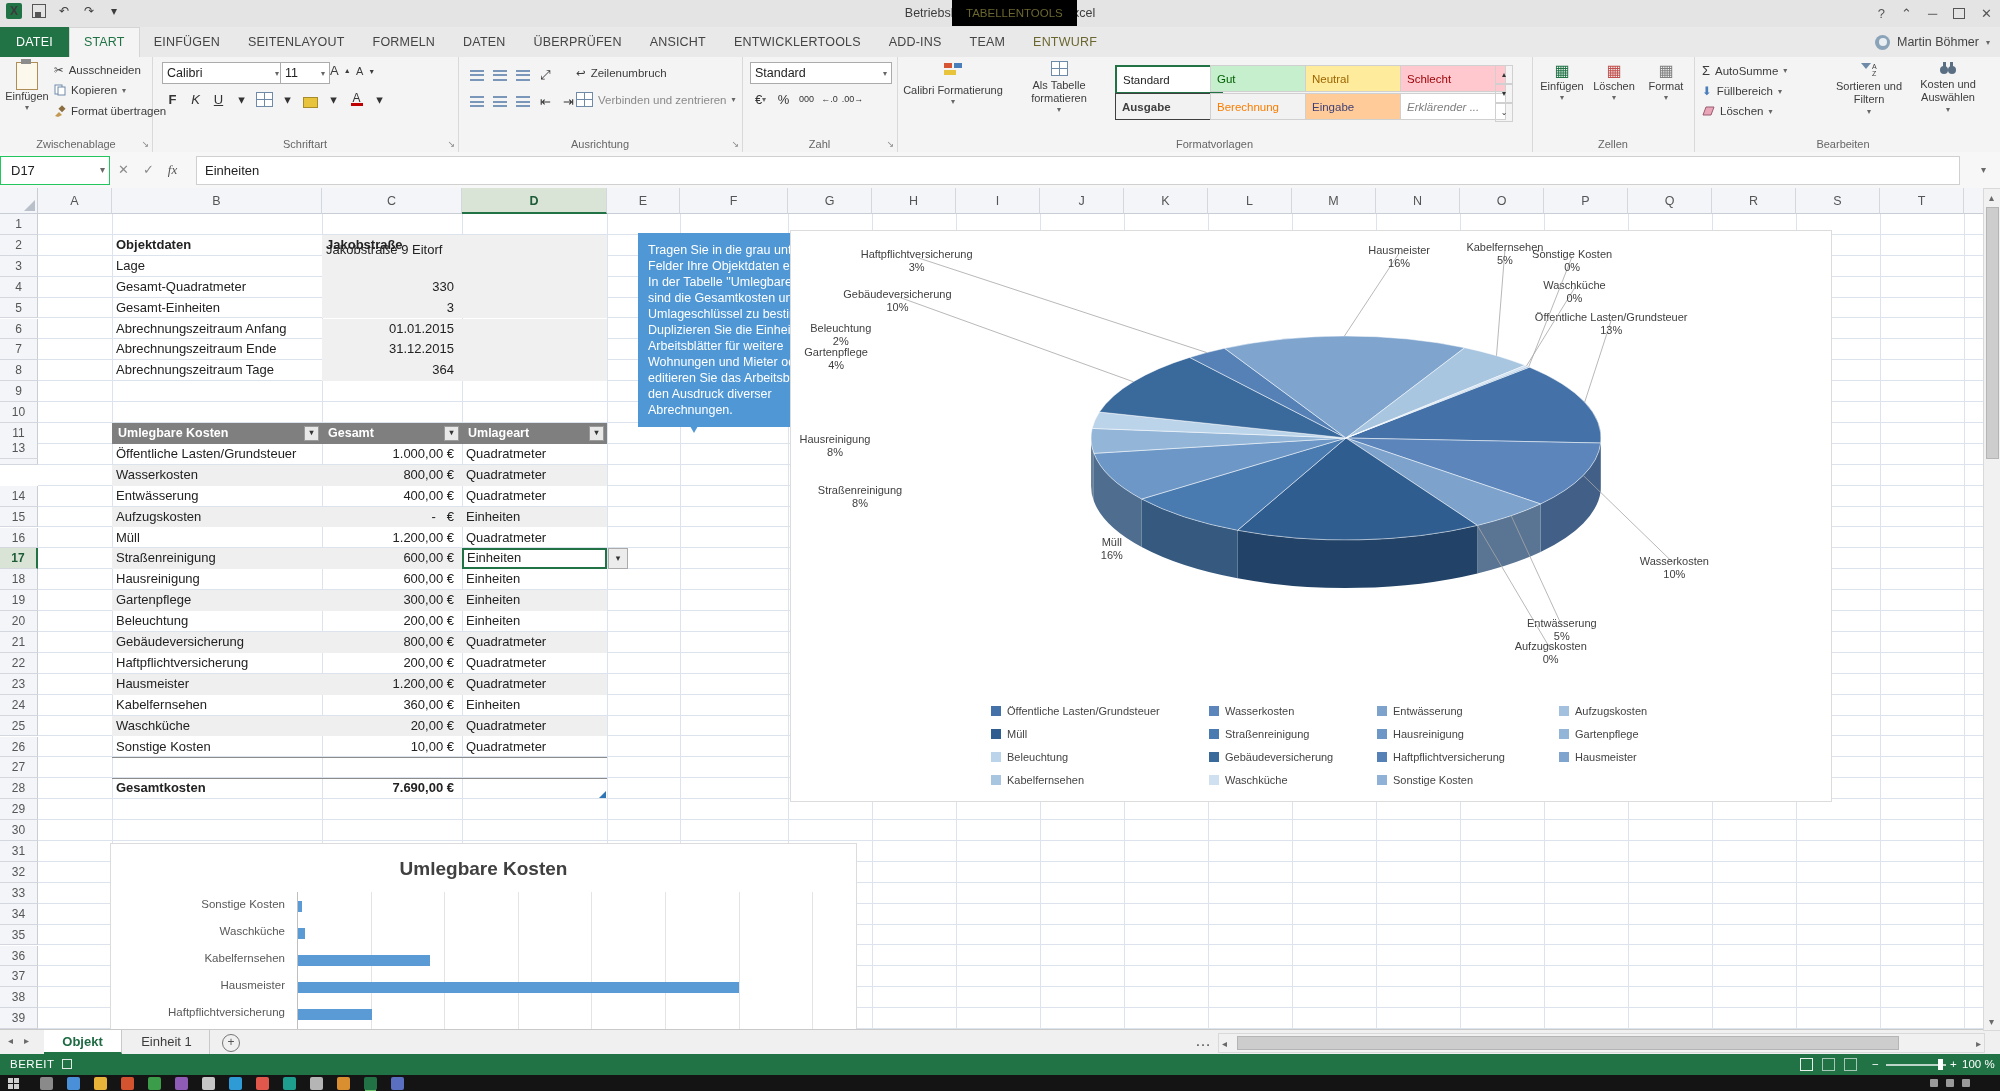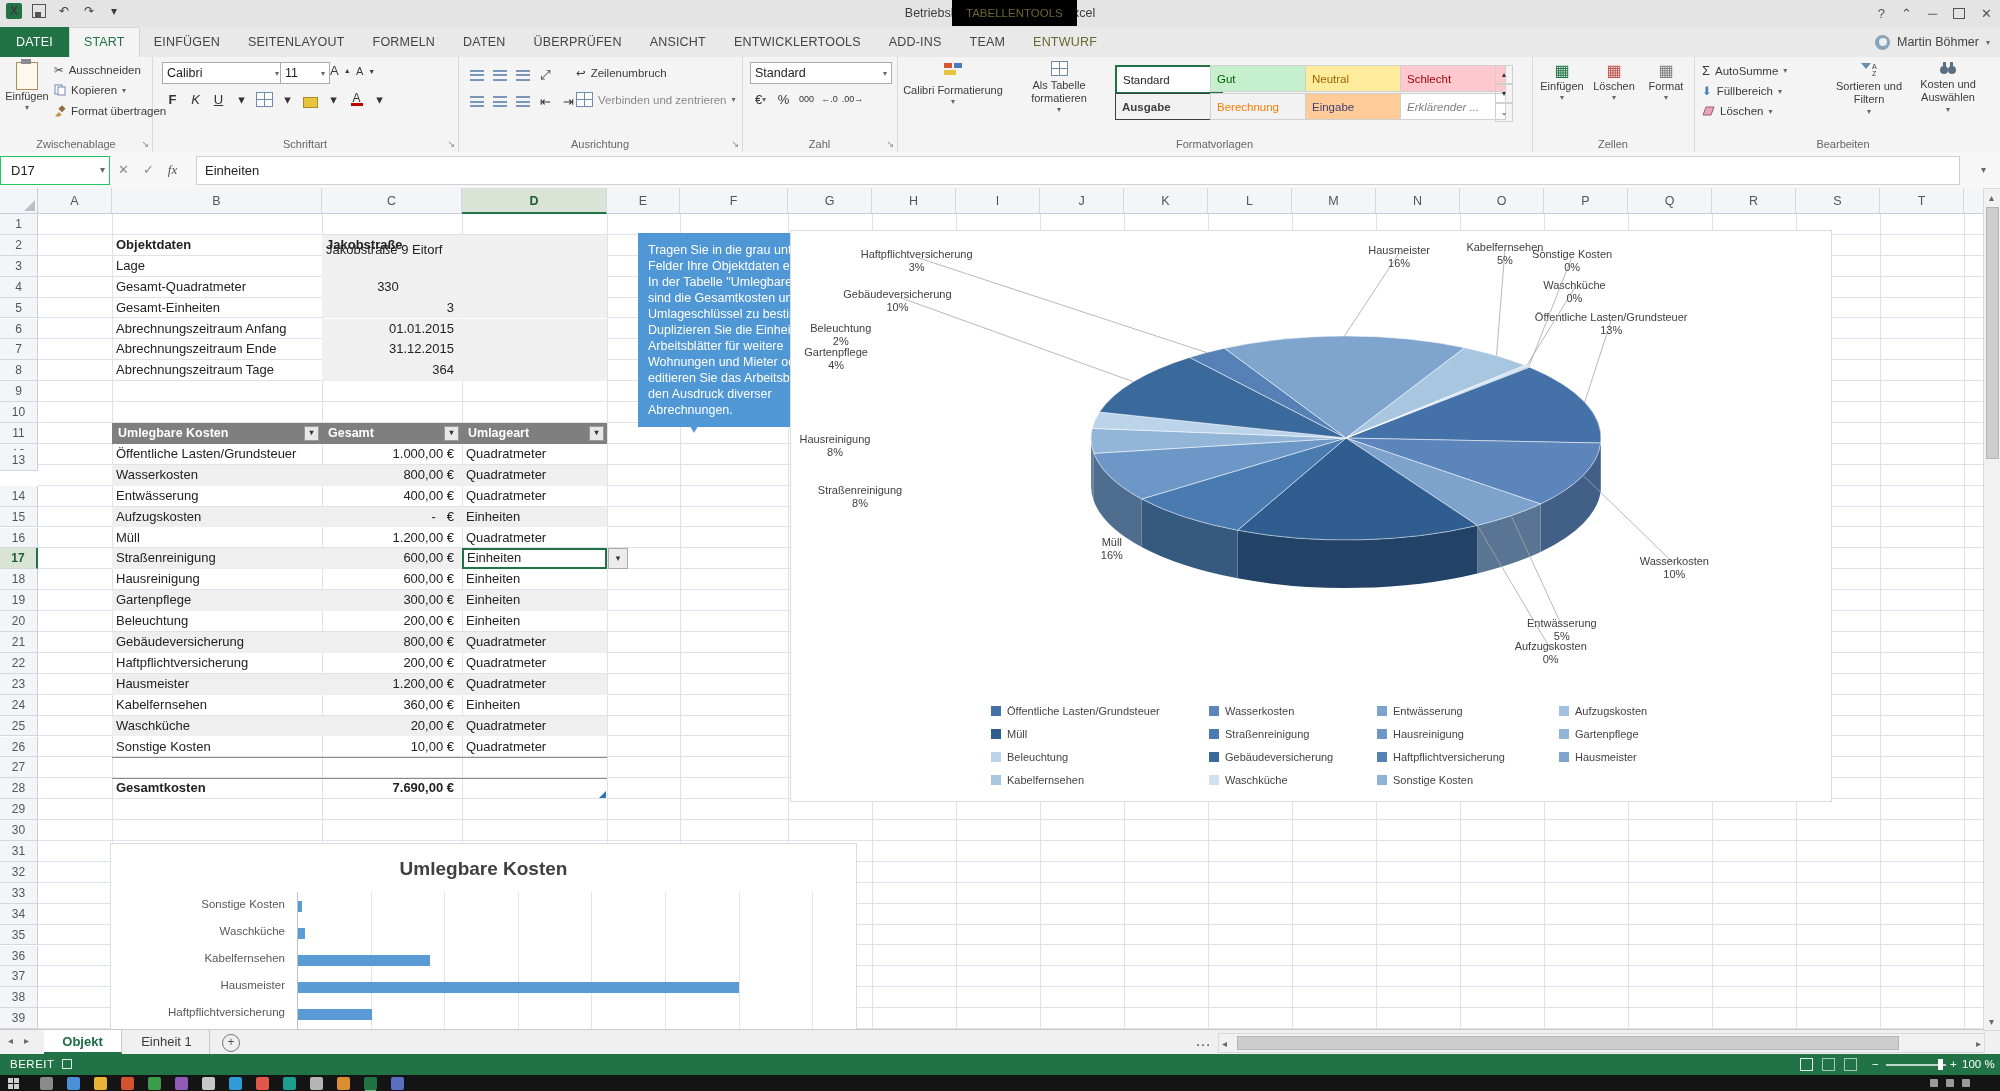--- a/index.html
+++ b/index.html
@@ -378,21 +378,21 @@
     <div class="rowhdr-cell" style="top: 255.8px; height: 20.9px; line-height: 20.9px; box-sizing: border-box;">3</div>
     <div class="rowhdr-cell" style="top: 276.7px; height: 20.9px; line-height: 20.9px; box-sizing: border-box;">4</div>
     <div class="rowhdr-cell" style="top: 297.6px; height: 20.9px; line-height: 20.9px; box-sizing: border-box;">5</div>
     <div class="rowhdr-cell" style="top: 318.5px; height: 20.9px; line-height: 20.9px; box-sizing: border-box;">6</div>
     <div class="rowhdr-cell" style="top: 339.4px; height: 20.9px; line-height: 20.9px; box-sizing: border-box;">7</div>
     <div class="rowhdr-cell" style="top: 360.3px; height: 20.9px; line-height: 20.9px; box-sizing: border-box;">8</div>
     <div class="rowhdr-cell" style="top: 381.2px; height: 20.9px; line-height: 20.9px; box-sizing: border-box;">9</div>
     <div class="rowhdr-cell" style="top: 402.1px; height: 20.9px; line-height: 20.9px; box-sizing: border-box;">10</div>
     <div class="rowhdr-cell" style="top: 423px; height: 20.9px; line-height: 20.9px; box-sizing: border-box;">11</div>
     <div class="rowhdr-cell" style="top: 443.9px; height: 20.9px; line-height: 20.9px; box-sizing: border-box;">12</div>
-    <div class="rowhdr-cell" style="top: 450px; height: 20.9px; line-height: 20.9px; box-sizing: border-box;">13</div>
+    <div class="rowhdr-cell" style="top: 438px; height: 20.9px; line-height: 20.9px; box-sizing: border-box;">13</div>
     <div class="rowhdr-cell" style="top: 485.7px; height: 20.9px; line-height: 20.9px; box-sizing: border-box;">14</div>
     <div class="rowhdr-cell" style="top: 506.6px; height: 20.9px; line-height: 20.9px; box-sizing: border-box;">15</div>
     <div class="rowhdr-cell" style="top: 527.5px; height: 20.9px; line-height: 20.9px; box-sizing: border-box;">16</div>
     <div class="rowhdr-cell hdr-sel" style="top: 548.4px; height: 20.9px; line-height: 20.9px; box-sizing: border-box; border-right: 2px solid rgb(33, 115, 70);">17</div>
     <div class="rowhdr-cell" style="top: 569.3px; height: 20.9px; line-height: 20.9px; box-sizing: border-box;">18</div>
     <div class="rowhdr-cell" style="top: 590.2px; height: 20.9px; line-height: 20.9px; box-sizing: border-box;">19</div>
     <div class="rowhdr-cell" style="top: 611.1px; height: 20.9px; line-height: 20.9px; box-sizing: border-box;">20</div>
     <div class="rowhdr-cell" style="top: 632px; height: 20.9px; line-height: 20.9px; box-sizing: border-box;">21</div>
     <div class="rowhdr-cell" style="top: 652.9px; height: 20.9px; line-height: 20.9px; box-sizing: border-box;">22</div>
     <div class="rowhdr-cell" style="top: 673.8px; height: 20.9px; line-height: 20.9px; box-sizing: border-box;">23</div>
@@ -435,21 +435,21 @@
     <div style="position: absolute; left: 1964px; top: 214px; width: 1px; height: 815.1px; background: rgb(221, 227, 236);"></div>
     <div style="position: absolute; left: 1983px; top: 214px; width: 1px; height: 815.1px; background: rgb(221, 227, 236);"></div>
     <div style="position: absolute; left: 322px; top: 234.9px; width: 285px; height: 20.9px; background: rgb(240, 240, 240);"></div>
     <div class="cell" style="position: absolute; left: 116px; top: 234.9px; width: 240px; height: 20.9px; line-height: 20.9px; font-size: 13px; white-space: nowrap; font-weight: bold;">Objektdaten</div>
     <div class="cell" style="position: absolute; left: 326px; top: 234.9px; width: 270px; height: 20.9px; line-height: 20.9px; font-size: 13px; white-space: nowrap; font-weight: bold;">Jakobstraße</div>
     <div style="position: absolute; left: 322px; top: 255.8px; width: 285px; height: 20.9px; background: rgb(240, 240, 240);"></div>
     <div class="cell" style="position: absolute; left: 116px; top: 255.8px; width: 240px; height: 20.9px; line-height: 20.9px; font-size: 13px; white-space: nowrap;">Lage</div>
     <div class="cell" style="position: absolute; left: 326px; top: 240px; width: 270px; height: 20.9px; line-height: 20.9px; font-size: 13px; white-space: nowrap;">Jakobstraße 9 Eitorf</div>
     <div style="position: absolute; left: 322px; top: 276.7px; width: 285px; height: 20.9px; background: rgb(240, 240, 240);"></div>
     <div class="cell" style="position: absolute; left: 116px; top: 276.7px; width: 240px; height: 20.9px; line-height: 20.9px; font-size: 13px; white-space: nowrap;">Gesamt-Quadratmeter</div>
-    <div class="cell" style="position: absolute; left: 322px; top: 276.7px; width: 132px; height: 20.9px; line-height: 20.9px; font-size: 13px; text-align: center; white-space: nowrap;">330</div>
+    <div class="cell" style="position: absolute; left: 322px; top: 276.7px; width: 132px; height: 20.9px; line-height: 20.9px; font-size: 13px; text-align: right; white-space: nowrap;">330</div>
     <div style="position: absolute; left: 322px; top: 297.6px; width: 285px; height: 20.9px; background: rgb(240, 240, 240);"></div>
     <div class="cell" style="position: absolute; left: 116px; top: 297.6px; width: 240px; height: 20.9px; line-height: 20.9px; font-size: 13px; white-space: nowrap;">Gesamt-Einheiten</div>
     <div class="cell" style="position: absolute; left: 322px; top: 297.6px; width: 132px; height: 20.9px; line-height: 20.9px; font-size: 13px; text-align: right; white-space: nowrap;">3</div>
     <div style="position: absolute; left: 322px; top: 318.5px; width: 285px; height: 20.9px; background: rgb(240, 240, 240);"></div>
     <div class="cell" style="position: absolute; left: 116px; top: 318.5px; width: 240px; height: 20.9px; line-height: 20.9px; font-size: 13px; white-space: nowrap;">Abrechnungszeitraum Anfang</div>
     <div class="cell" style="position: absolute; left: 322px; top: 318.5px; width: 132px; height: 20.9px; line-height: 20.9px; font-size: 13px; text-align: right; white-space: nowrap;">01.01.2015</div>
     <div style="position: absolute; left: 322px; top: 339.4px; width: 285px; height: 20.9px; background: rgb(240, 240, 240);"></div>
     <div class="cell" style="position: absolute; left: 116px; top: 339.4px; width: 240px; height: 20.9px; line-height: 20.9px; font-size: 13px; white-space: nowrap;">Abrechnungszeitraum Ende</div>
     <div class="cell" style="position: absolute; left: 322px; top: 339.4px; width: 132px; height: 20.9px; line-height: 20.9px; font-size: 13px; text-align: right; white-space: nowrap;">31.12.2015</div>
     <div style="position: absolute; left: 322px; top: 360.3px; width: 285px; height: 20.9px; background: rgb(240, 240, 240);"></div>

